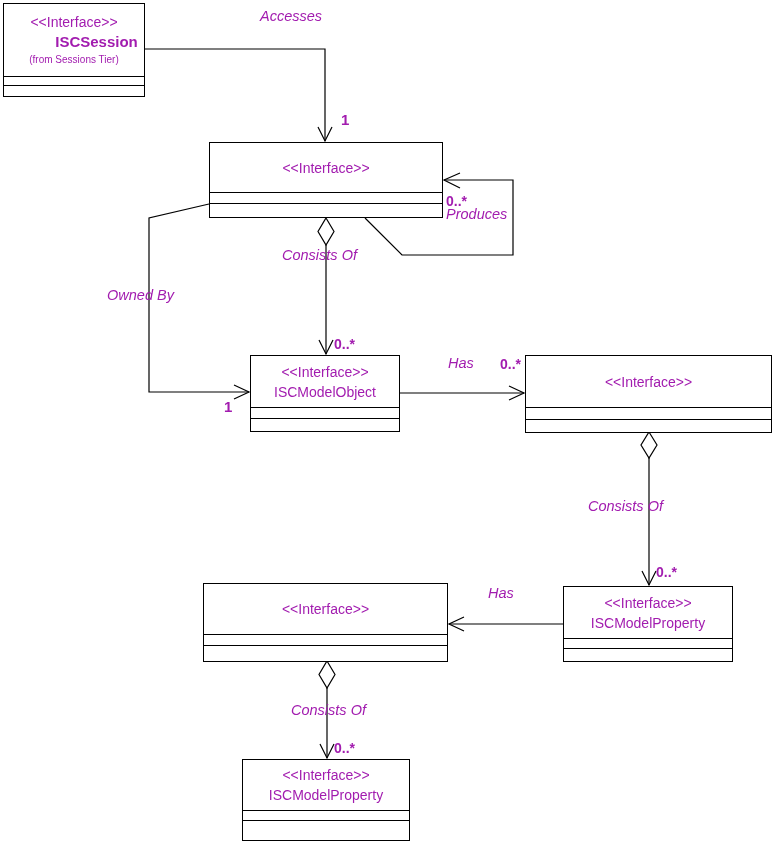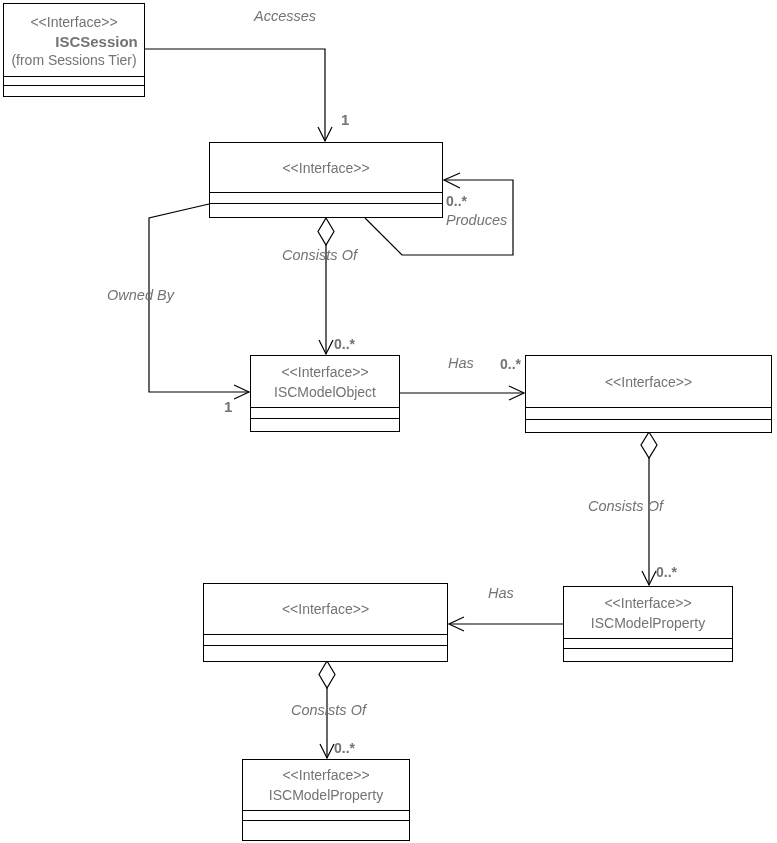--- a/index.html
+++ b/index.html
@@ -2,21 +2,21 @@
 <html><head>
 <meta charset="utf-8">
 <style>
   html, body { margin: 0; padding: 0; background: #ffffff; }
   #canvas {
     position: relative;
     width: 777px;
     height: 843px;
     background: #ffffff;
     font-family: "Liberation Sans", "DejaVu Sans", sans-serif;
-    color: #737373;
+    color: #a21caf;
     overflow: hidden;
   }
   #edges {
     position: absolute;
     left: 0; top: 0;
     width: 777px; height: 843px;
   }
   .uml-class {
     position: absolute;
     box-sizing: border-box;
@@ -30,21 +30,21 @@
     flex-direction: column;
     align-items: center;
     justify-content: center;
     text-align: center;
     line-height: 20px;
     font-size: 14px;
   }
   .uml-stereo { font-size: 14px; }
   .uml-name { font-size: 14px; }
   .uml-name.bold { font-weight: bold; font-size: 15px; margin-left: 45px; }
-  .uml-origin { font-size: 14px; line-height: 16px; }
+  .uml-origin { font-size: 10px; line-height: 16px; }
   .uml-sec {
     border-top: 1px solid #000000;
     box-sizing: border-box;
   }
   .uml-sec.last { flex: 1; }
   .edge-label {
     position: absolute;
     font-style: italic;
     font-size: 14.5px;
     white-space: nowrap;
@@ -183,25 +183,25 @@
 
   <div class="uml-class" style="left:242px; top:759px; width:168px; height:82px;">
     <div class="uml-title" style="height:50px;">
       <div class="uml-stereo">&lt;&lt;Interface&gt;&gt;</div>
       <div class="uml-name">ISCModelProperty</div>
     </div>
     <div class="uml-sec" style="height:10px;"></div>
     <div class="uml-sec last"></div>
   </div>
 
-  <div class="edge-label" style="left:254px; top:8px;">Accesses</div>
+  <div class="edge-label" style="left:260px; top:8px;">Accesses</div>
   <div class="mult-label" style="left:341px; top:111px; font-size:15px;">1</div>
 
   <div class="mult-label" style="left:446px; top:193px;">0..*</div>
-  <div class="edge-label" style="left:446px; top:212px;">Produces</div>
+  <div class="edge-label" style="left:446px; top:206px;">Produces</div>
 
   <div class="edge-label" style="left:282px; top:247px;">Consists Of</div>
   <div class="mult-label" style="left:334px; top:336px;">0..*</div>
 
   <div class="edge-label" style="left:107px; top:287px;">Owned By</div>
   <div class="mult-label" style="left:224px; top:398px; font-size:15px;">1</div>
 
   <div class="edge-label" style="left:448px; top:355px;">Has</div>
   <div class="mult-label" style="left:500px; top:356px;">0..*</div>
 

